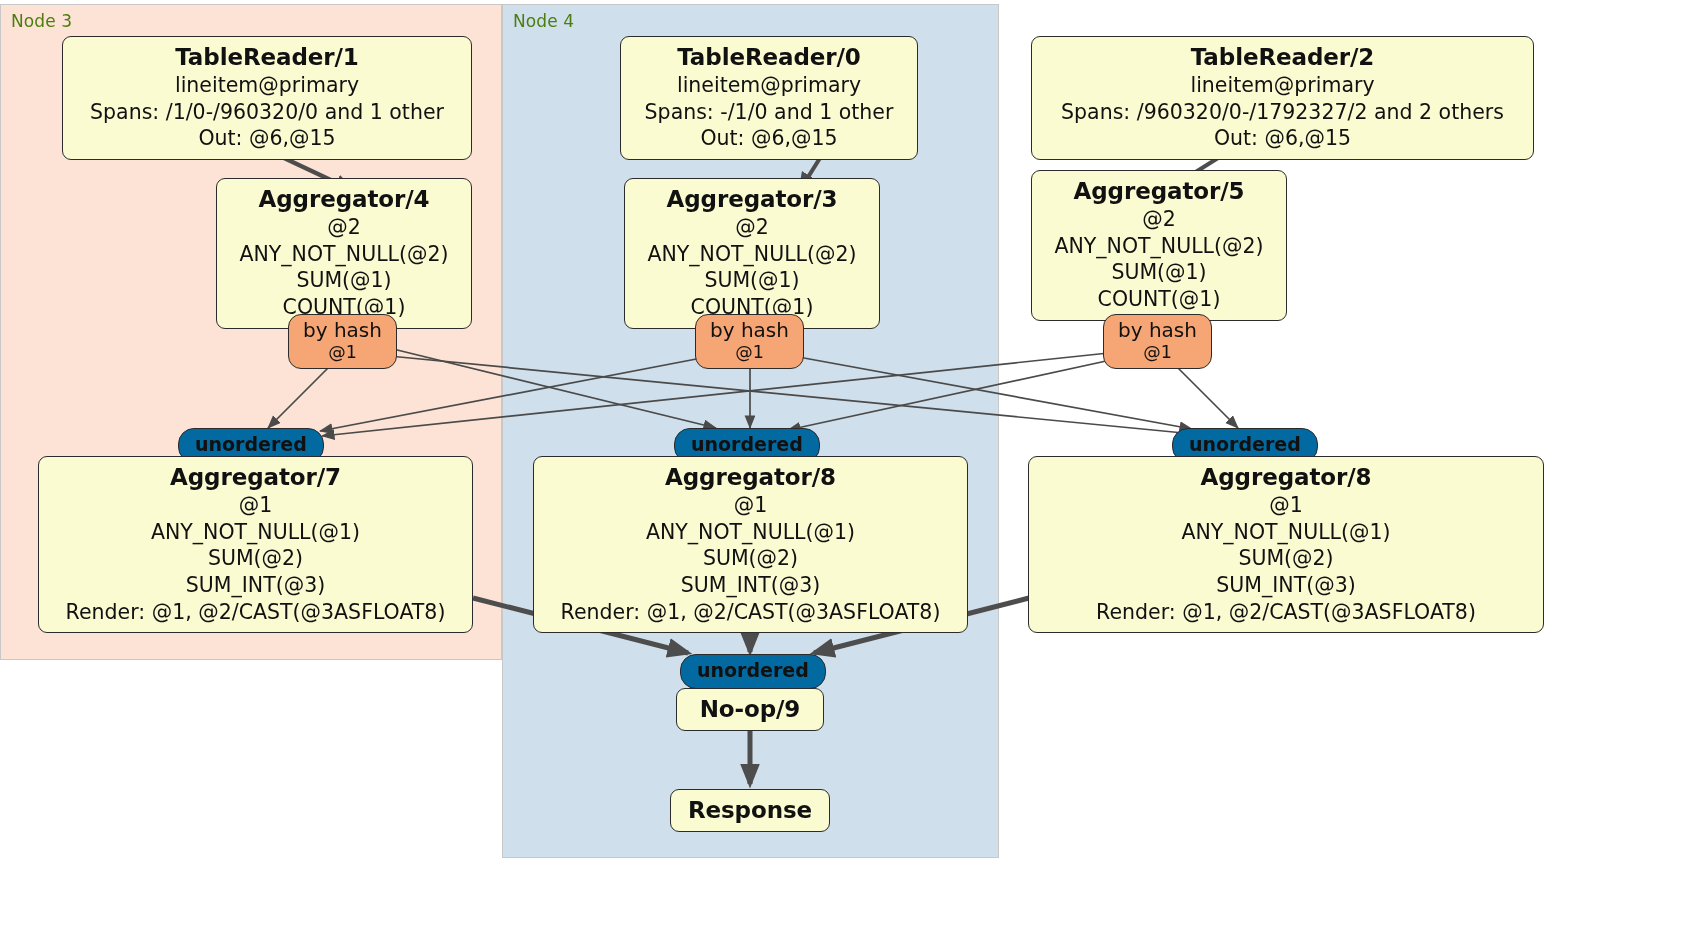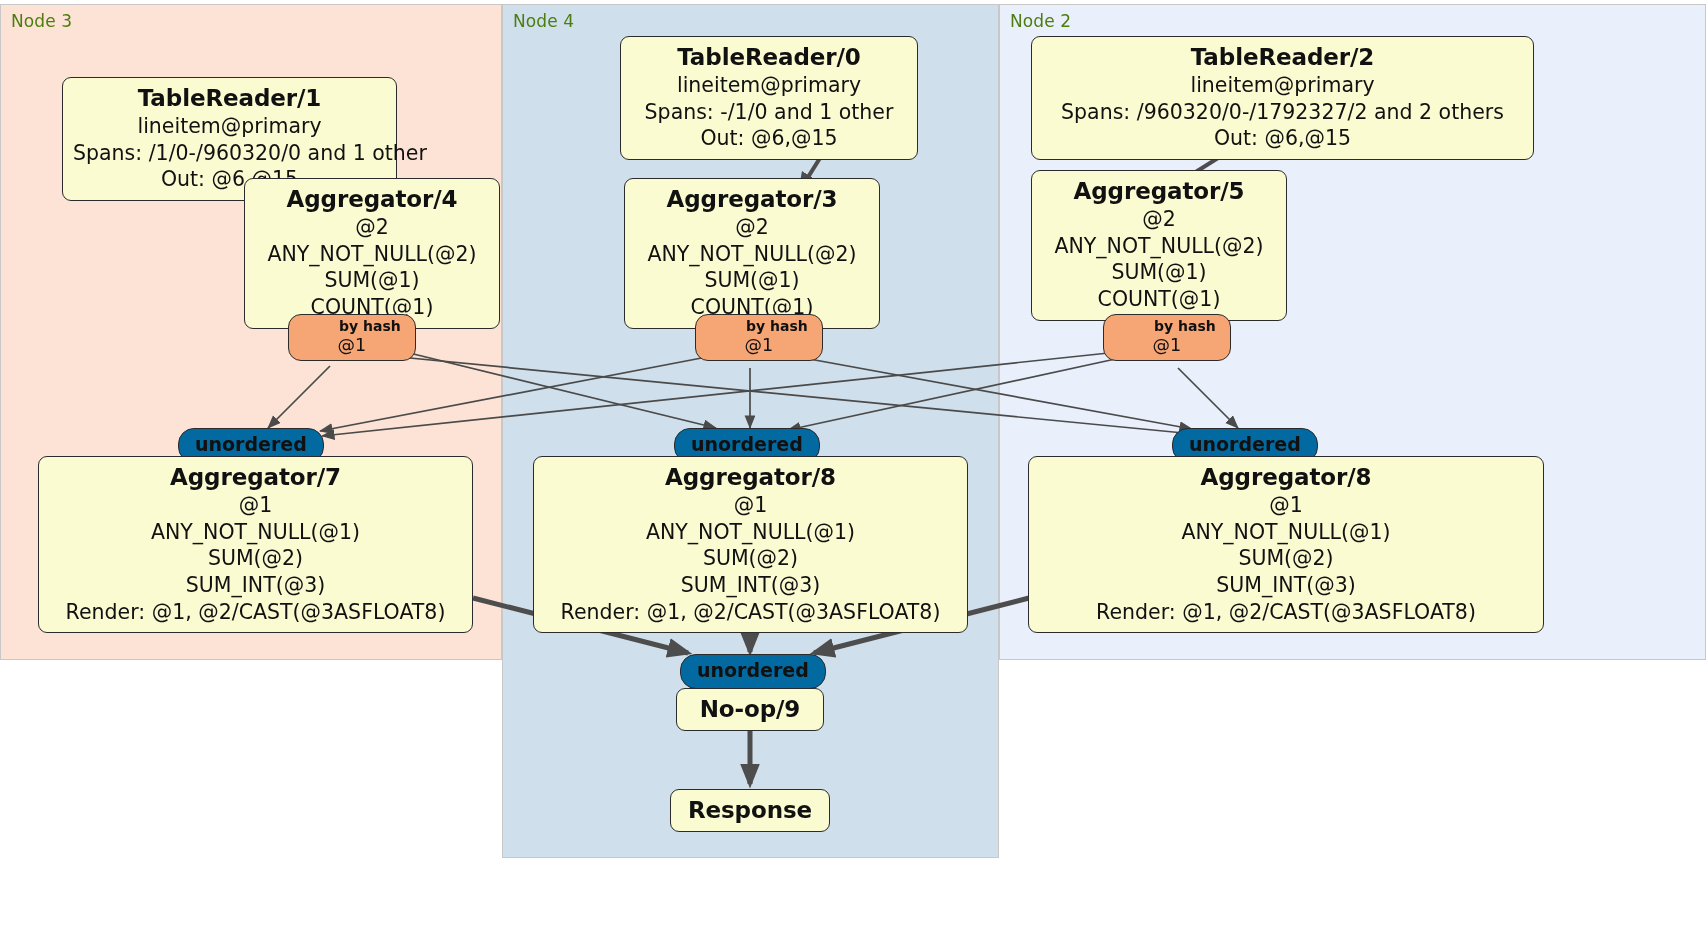--- a/index.html
+++ b/index.html
@@ -61,21 +61,21 @@
     border:1.6px solid #2b2b2b;
     color:#111;
     white-space:nowrap;
   }
   .badge.hash{
     background:#f6a675;
     border-radius:13px;
     padding:3px 14px 4px 14px;
     line-height:1.22;
   }
-  .badge.hash .b1{font-weight:bold;font-size:14px;margin-left:36px;}
+  .badge.hash .b1{font-weight:normal;font-size:20px;}
   .badge.hash .b2{font-size:17.5px;}
   .badge.sync{
     background:#0369a1;
     border-radius:16px;
     padding:3px 16px 4px 16px;
     font-weight:bold;
     font-size:19px;
     line-height:1.35;
   }
 </style>
@@ -85,23 +85,20 @@
 <div id="stage">
 
   <div class="node-panel" style="left:0px;top:4px;width:502px;height:656px;background:#fce3d5;">
     <span class="node-title">Node 3</span>
   </div>
 
   <div class="node-panel" style="left:502px;top:4px;width:497px;height:854px;background:#cfdfeb;">
     <span class="node-title">Node 4</span>
   </div>
 
-  <div class="node-panel" style="left:999px;top:4px;width:707px;height:656px;background:#e9f0fb;">
-    <span class="node-title">Node 2</span>
-  </div>
 
   <svg id="edges" viewBox="0 0 1708 940" xmlns="http://www.w3.org/2000/svg">
     <defs>
       <marker id="ah-thin" markerWidth="9" markerHeight="9" refX="7.4" refY="3.2" orient="auto" markerUnits="strokeWidth">
         <path d="M0,0 L8,3.2 L0,6.4 z" fill="#4a4a4a"></path>
       </marker>
       <marker id="ah-thick" markerWidth="5.2" markerHeight="5.2" refX="4.1" refY="2.0" orient="auto" markerUnits="strokeWidth">
         <path d="M0,0 L5,2.0 L0,4.0 z" fill="#4d4d4d"></path>
       </marker>
     </defs>
@@ -137,28 +134,28 @@
       <path d="M473,598 L688,653"></path>
       <path d="M750,627 L750,652"></path>
       <path d="M1029,598 L814,653"></path>
     </g>
 
     <g stroke="#4d4d4d" stroke-width="5" fill="none" marker-end="url(#ah-thick)">
       <path d="M750,722 L750,784"></path>
     </g>
   </svg>
 
-  <div class="proc" style="left:62px;top:36px;width:335px;margin-top:41px;">
+  <div class="proc" style="left:62px;top:36px;width:410px;">
     <div class="ttl">TableReader/1</div>
     <div class="ln">lineitem@primary</div>
     <div class="ln">Spans: /1/0-/960320/0 and 1 other</div>
     <div class="ln">Out: @6,@15</div>
   </div>
 
-  <div class="proc" style="left:216px;top:178px;width:256px;margin-left:28px;">
+  <div class="proc" style="left:216px;top:178px;width:256px;">
     <div class="ttl">Aggregator/4</div>
     <div class="ln">@2</div>
     <div class="ln">ANY_NOT_NULL(@2)</div>
     <div class="ln">SUM(@1)</div>
     <div class="ln">COUNT(@1)</div>
   </div>
 
   <div class="badge hash" style="left:288px;top:314px;">
     <div class="b1">by hash</div>
     <div class="b2">@1</div>

